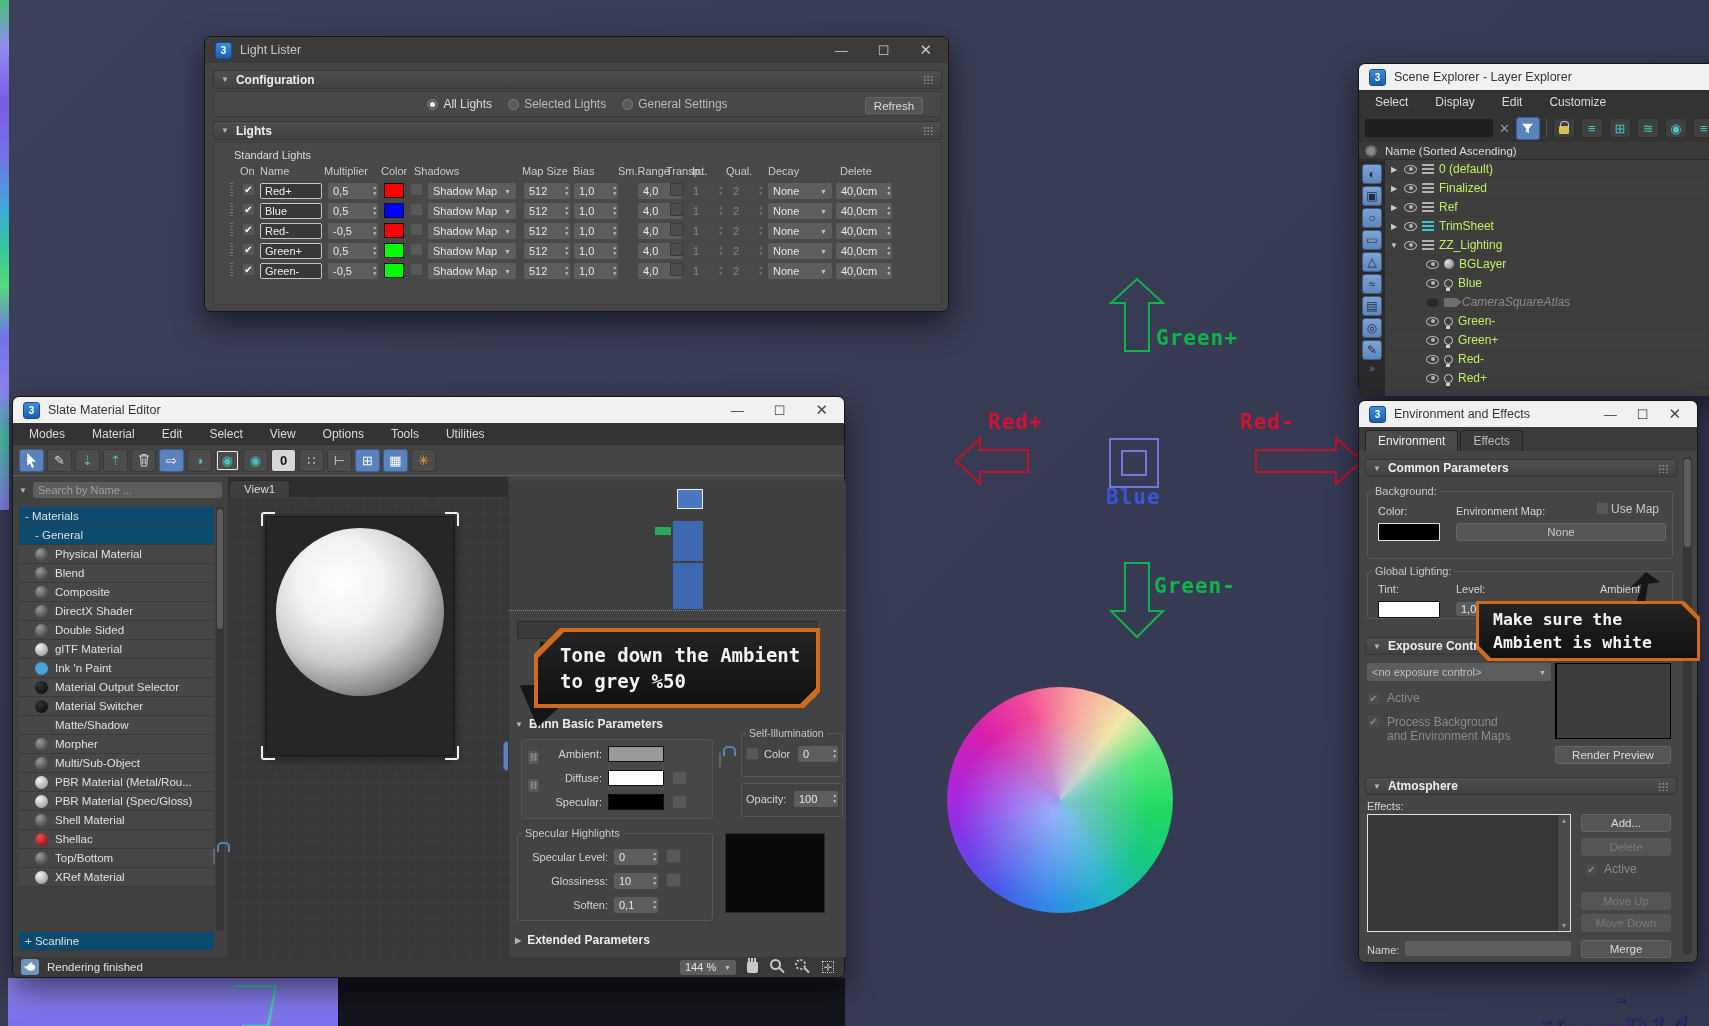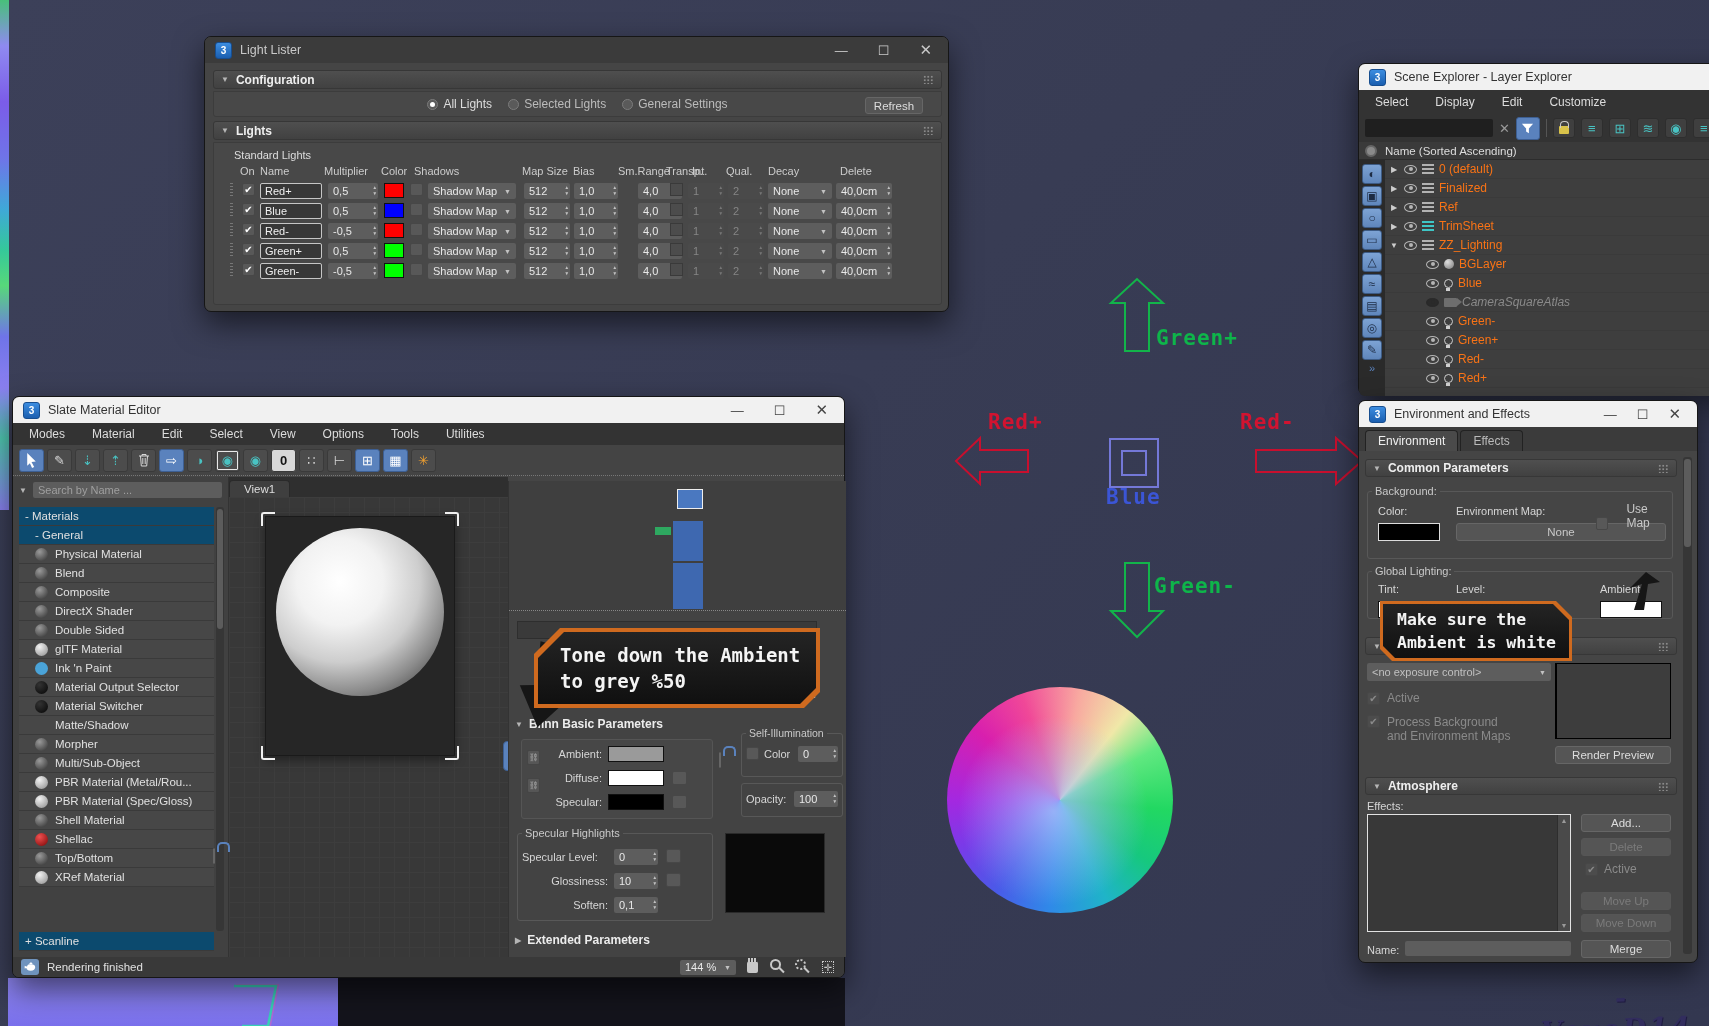--- a/index.html
+++ b/index.html
@@ -52,21 +52,21 @@
 .x-tsw{left:456px;width:13px;height:13px;background:#4c4c4c;border:1px solid #3a3a3a}
 .x-int{left:474px;width:36px}
 .x-qual{left:514px;width:36px}
 .x-decay{left:554px;width:64px}
 .x-start{left:622px;width:56px}
 
 .se-row{display:flex;align-items:center;gap:5px;height:19px;padding-left:4px;border-bottom:1px solid #3a3a3a;background:#3e3e3e}
 .se-row .arr{width:10px;font-size:8px;color:#ccc;text-align:center}
 .se-row.child{padding-left:26px}
 .se-row.dim .se-label{color:#8a8a8a;font-style:italic}
-.se-label{font-size:12px;color:#f97316}
+.se-label{font-size:12px;color:#bef264}
 .eye{width:13px;height:9px;border:1px solid #b5b5b5;border-radius:50%;position:relative;flex:none}
 .eye::after{content:'';position:absolute;left:3.5px;top:1.5px;width:4px;height:4px;background:#b5b5b5;border-radius:50%}
 .eye.off{background:#2a2a2a;border-color:#2a2a2a}
 .eye.off::after{background:#2a2a2a}
 .ic{flex:none}
 .ic-lay{width:12px;height:10px;background:repeating-linear-gradient(to bottom,var(--c,#b2b2b2) 0 2px,transparent 2px 4px)}
 .ic-lay.teal{--c:#3ec6c6}
 .ic-sph{width:10px;height:10px;border-radius:50%;background:radial-gradient(circle at 35% 30%,#e0e0e0,#787878)}
 .ic-bulb{width:9px;height:9px;border:1.5px solid #cfcfcf;border-radius:50%;position:relative}
 .ic-bulb::after{content:'';position:absolute;left:1px;bottom:-4px;width:4px;height:3px;background:#cfcfcf}
@@ -899,21 +899,21 @@
       <span class="fld spin" style="position:absolute;left:52px;top:7px;width:44px">
           <i style="font-style:normal">100</i>
           <span class="ar">
             <b>▴</b>
             <b>▾</b>
           </span>
         </span>
     </fieldset>
     <fieldset style="left:8px;top:346px;width:196px;height:94px">
       <legend>Specular Highlights</legend>
-      <span class="plabel" style="left:4px;top:12px;width:86px;">Specular Level:</span>
+      <span class="plabel" style="left:4px;top:12px;width:86px;text-align:right">Specular Level:</span>
       <span class="fld spin" style="position:absolute;left:96px;top:10px;width:44px">
           <i style="font-style:normal">0</i>
           <span class="ar">
             <b>▴</b>
             <b>▾</b>
           </span>
         </span>
       <span class="maplot" style="position:absolute;left:148px;top:10px"></span>
       <span class="plabel" style="left:4px;top:36px;width:86px;text-align:right">Glossiness:</span>
       <span class="fld spin" style="position:absolute;left:96px;top:34px;width:44px">
@@ -986,21 +986,21 @@
     <span class="tri">▼</span>
       <span>Common Parameters</span>
       <span class="gripdots"></span>
   </div>
   <fieldset style="left:8px;top:84px;width:306px;height:74px">
     <legend>Background:</legend>
     <span class="plabel" style="left:10px;top:8px">Color:</span>
     <span class="sw" style="position:absolute;left:10px;top:26px;width:62px;height:18px;background:#000;border-color:#ddd"></span>
     <span class="plabel" style="left:88px;top:8px">Environment Map:</span>
     <span class="btn" style="position:absolute;left:88px;top:26px;width:210px;height:18px;color:#c9c9c9">None</span>
-    <span style="position:absolute;left:228px;top:5px;display:flex;gap:18px;align-items:flex-end">
+    <span style="position:absolute;left:228px;top:5px;display:flex;gap:2px;align-items:flex-start">
         <span class="cbx un">✔</span>
         <span>Use Map</span>
       </span>
   </fieldset>
   <fieldset style="left:8px;top:164px;width:306px;height:54px">
     <legend>Global Lighting:</legend>
     <span class="plabel" style="left:10px;top:6px">Tint:</span>
     <span class="sw" style="position:absolute;left:10px;top:24px;width:62px;height:17px;background:#fff"></span>
     <span class="plabel" style="left:88px;top:6px">Level:</span>
     <span class="fld spin" style="position:absolute;left:88px;top:25px;width:58px;height:14px">
@@ -1067,20 +1067,20 @@
   <div class="co1" style="width: 100%; height: 100%; padding: 4px; background: rgb(207, 106, 31);">
     <div class="co-in co1" style="padding-left:22px;font-size:19px;line-height:26px">
       <div>Tone down the Ambient</div>
       <div>to grey %50</div>
     </div>
   </div>
 </div>
 <svg class="abs" width="44" height="40" style="left:1626px;top:572px;z-index:20">
   <polygon points="8,38 16,12 4,16 20,0 34,10 22,12 18,38" fill="#161616"></polygon>
 </svg>
-<div class="callout" style="left:1380px;top:601px;width:192px;height:60px">
+<div class="callout" style="left:1476px;top:601px;width:224px;height:60px">
   <div class="co2" style="width: 100%; height: 100%; padding: 3px; background: rgb(207, 106, 31);">
     <div class="co-in co2" style="padding-left:14px;font-size:16.5px;line-height:23px">
       <div>Make sure the</div>
       <div>Ambient is white</div>
     </div>
   </div>
 </div>
 
 </body></html>

